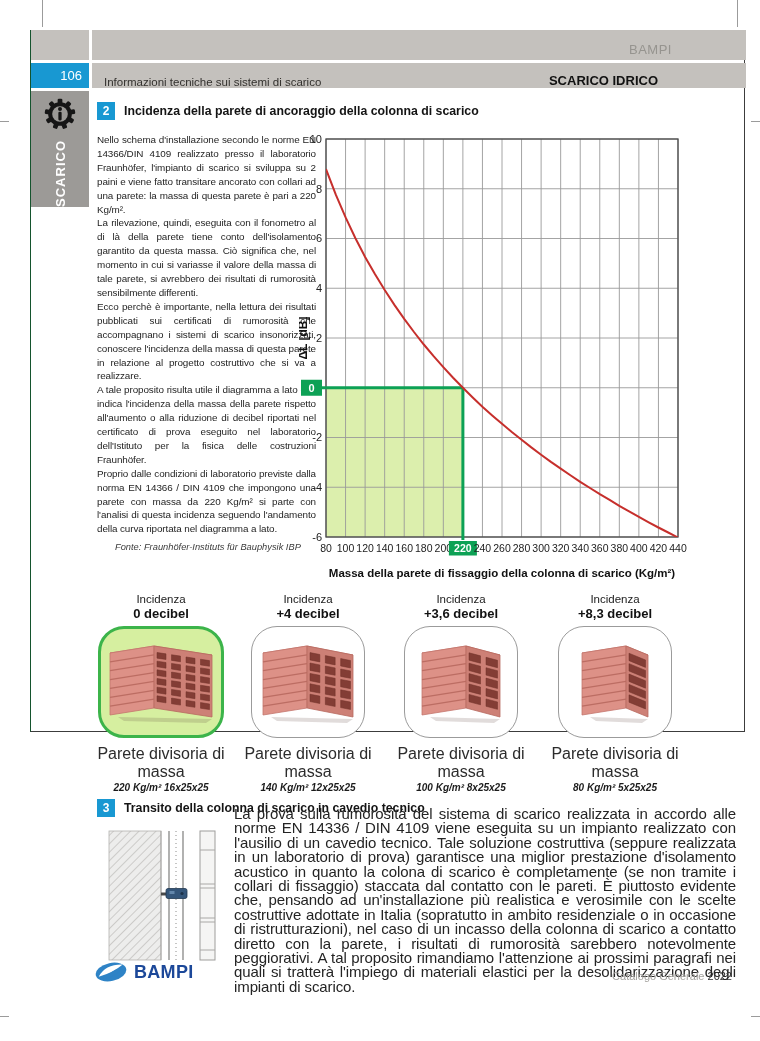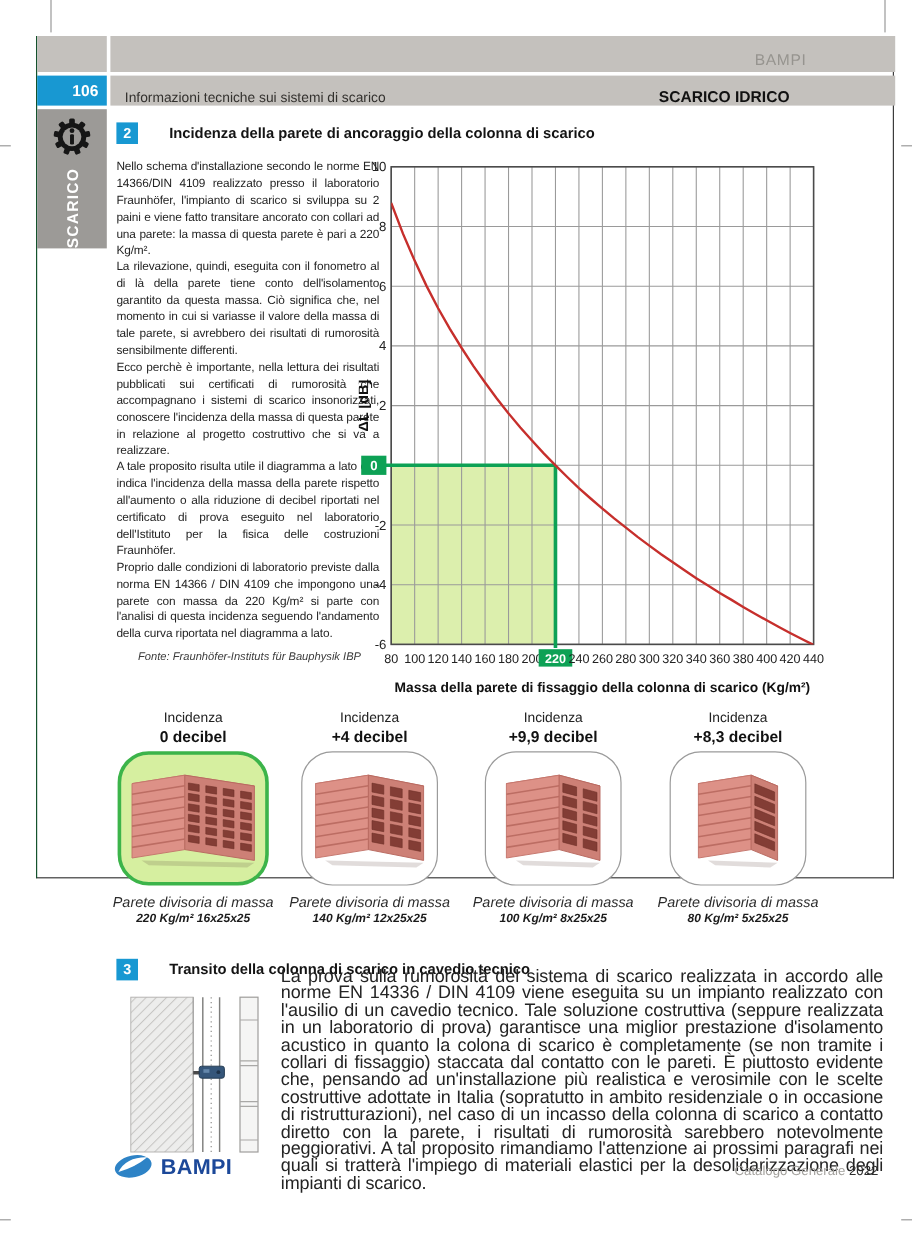--- a/index.html
+++ b/index.html
@@ -7,49 +7,49 @@
   #canvas{position:relative;width:760px;height:1041px;background:#fff;overflow:hidden;}
   .crop{position:absolute;background:#9b9b9b;}
   .page{position:absolute;left:30px;top:30px;width:715px;height:702px;background:#fff;
         border-left:1px solid #14532d;border-right:1px solid #3c3c3c;border-bottom:1px solid #3c3c3c;box-sizing:border-box;}
   
   .band{position:absolute;background:#c4c1bd;}
   .band1-left{left:0;top:0;width:58px;height:30px;}
   .band1-main{left:61px;top:0;width:654px;height:30px;display:flex;align-items:flex-end;justify-content:flex-end;}
   .brand-top{color:#96948f;font-size:13px;letter-spacing:.5px;padding:0 74px 3px 0;}
   .pagenum{position:absolute;left:0;top:33px;width:58px;height:25px;background:#1898d2;color:#fff;
-           font-weight:bold;font-size:13px;display:flex;align-items:center;justify-content:flex-end;padding-right:7px;box-sizing:border-box;}
+           font-weight:normal;font-size:13px;display:flex;align-items:center;justify-content:flex-end;padding-right:7px;box-sizing:border-box;}
   .band2-main{left:61px;top:33px;width:654px;height:25px;display:flex;align-items:flex-end;}
   .hdr-title{font-size:11.5px;color:#33312e;padding-left:12px;flex:1;}
   .hdr-cat{font-size:13px;font-weight:bold;color:#111;padding-right:88px;}
   
   .side-box{position:absolute;left:0;top:61px;width:58px;height:116px;background:#9c9a97;
             display:flex;flex-direction:column;align-items:center;}
   .side-label{writing-mode:vertical-rl;transform:rotate(180deg);color:#fff;font-weight:bold;
               font-size:13px;letter-spacing:1px;margin-top:6px;}
   
   .sec-head{position:absolute;display:flex;align-items:center;}
   .sec-badge{width:18px;height:18px;background:#1898d2;color:#fff;font-weight:bold;font-size:12px;
              display:flex;align-items:center;justify-content:center;flex:0 0 18px;}
-  .sec-title{font-weight:bold;font-size:12.3px;color:#141414;margin-left:26px;}
+  .sec-title{font-weight:bold;font-size:12.3px;color:#141414;margin-left:9px;}
   
   .textcol{position:absolute;left:66px;top:103px;width:219px;font-size:9.9px;line-height:13.9px;
            letter-spacing:-.1px;color:#242424;text-align:justify;}
   .textcol p{margin:0;}
   .fonte{position:absolute;left:84px;top:512px;font-size:9.3px;font-style:italic;color:#3c3c3c;}
   
   .chart-wrap{position:absolute;left:268px;top:100px;}
   
   .brick-card{position:absolute;top:563px;width:146px;text-align:center;}
   .bc-label{font-size:11.5px;color:#222;}
   .bc-value{font-size:13px;font-weight:bold;color:#111;margin-top:1px;}
   .bc-box{margin:5px auto 0;width:114px;height:112px;border:1.5px solid #9b9b9b;border-radius:26px;
           background:#fff;display:flex;align-items:center;justify-content:center;box-sizing:border-box;}
   .bc-box.hl{width:126px;border:3.5px solid #3cb44a;background:#d6efa0;}
-  .bc-cap1{font-size:12px;font-style:italic;color:#2c2c2c;margin-top:7px;}
+  .bc-cap1{font-size:16px;color:#2c2c2c;margin-top:7px;}
   .bc-cap2{font-size:10px;font-style:italic;font-weight:bold;color:#1b1b1b;margin-top:1px;}
   
   .sec3-text{position:absolute;left:203px;top:777px;width:502px;font-size:15px;line-height:14.4px;
              letter-spacing:-.1px;color:#242424;text-align:justify;}
   .drawing{position:absolute;left:66px;top:800px;}
   
   .foot-logo{position:absolute;left:62px;top:930px;display:flex;align-items:center;}
   .foot-brand{font-size:18px;font-weight:bold;color:#1c4899;letter-spacing:.3px;margin-left:5px;}
   .foot-cat{position:absolute;right:12px;top:940px;font-size:11px;color:#a3a19d;}
   .foot-cat b{color:#2e2e2e;font-weight:normal;}
@@ -262,21 +262,21 @@
             <polygon points="73.33333333333334,64.18695652173913 83.16666666666667,66.1108695652174 83.16666666666667,73.5108695652174 73.33333333333334,71.58695652173914" fill="#833d35" stroke="#6f3129" stroke-width="0.5"></polygon>
             <polygon points="88.66666666666667,67.18695652173913 98.5,69.1108695652174 98.5,76.5108695652174 88.66666666666667,74.58695652173914" fill="#833d35" stroke="#6f3129" stroke-width="0.5"></polygon>
             <polygon points="19,84 101,86 95,90 25,88" fill="rgba(90,60,55,0.18)"></polygon>
           </svg>
         </div>
       <div class="bc-cap1">Parete divisoria di massa</div>
       <div class="bc-cap2">140 Kg/m² 12x25x25</div>
     </div>
     <div class="brick-card" style="left:357px;">
       <div class="bc-label">Incidenza</div>
-      <div class="bc-value">+9,9 decibel</div>
+      <div class="bc-value">+3,6 decibel</div>
       <div class="bc-box">
           <svg width="112" height="98">
             <polygon points="61,13 95,22 51,29 17,20" fill="#e9a89e" stroke="#c4766d" stroke-width="0.8"></polygon>
             <polygon points="17,20 61,13 61,75 17,82" fill="#dd9187" stroke="#c4766d" stroke-width="0.8"></polygon>
             <line x1="17" y1="28.857142857142858" x2="61" y2="21.857142857142858" stroke="#bc6d63" stroke-width="1.3"></line>
             <line x1="17" y1="37.714285714285715" x2="61" y2="30.714285714285715" stroke="#bc6d63" stroke-width="1.3"></line>
             <line x1="17" y1="46.57142857142857" x2="61" y2="39.57142857142857" stroke="#bc6d63" stroke-width="1.3"></line>
             <line x1="17" y1="55.42857142857143" x2="61" y2="48.42857142857143" stroke="#bc6d63" stroke-width="1.3"></line>
             <line x1="17" y1="64.28571428571428" x2="61" y2="57.285714285714285" stroke="#bc6d63" stroke-width="1.3"></line>
             <line x1="17" y1="73.14285714285714" x2="61" y2="66.14285714285714" stroke="#bc6d63" stroke-width="1.3"></line>

